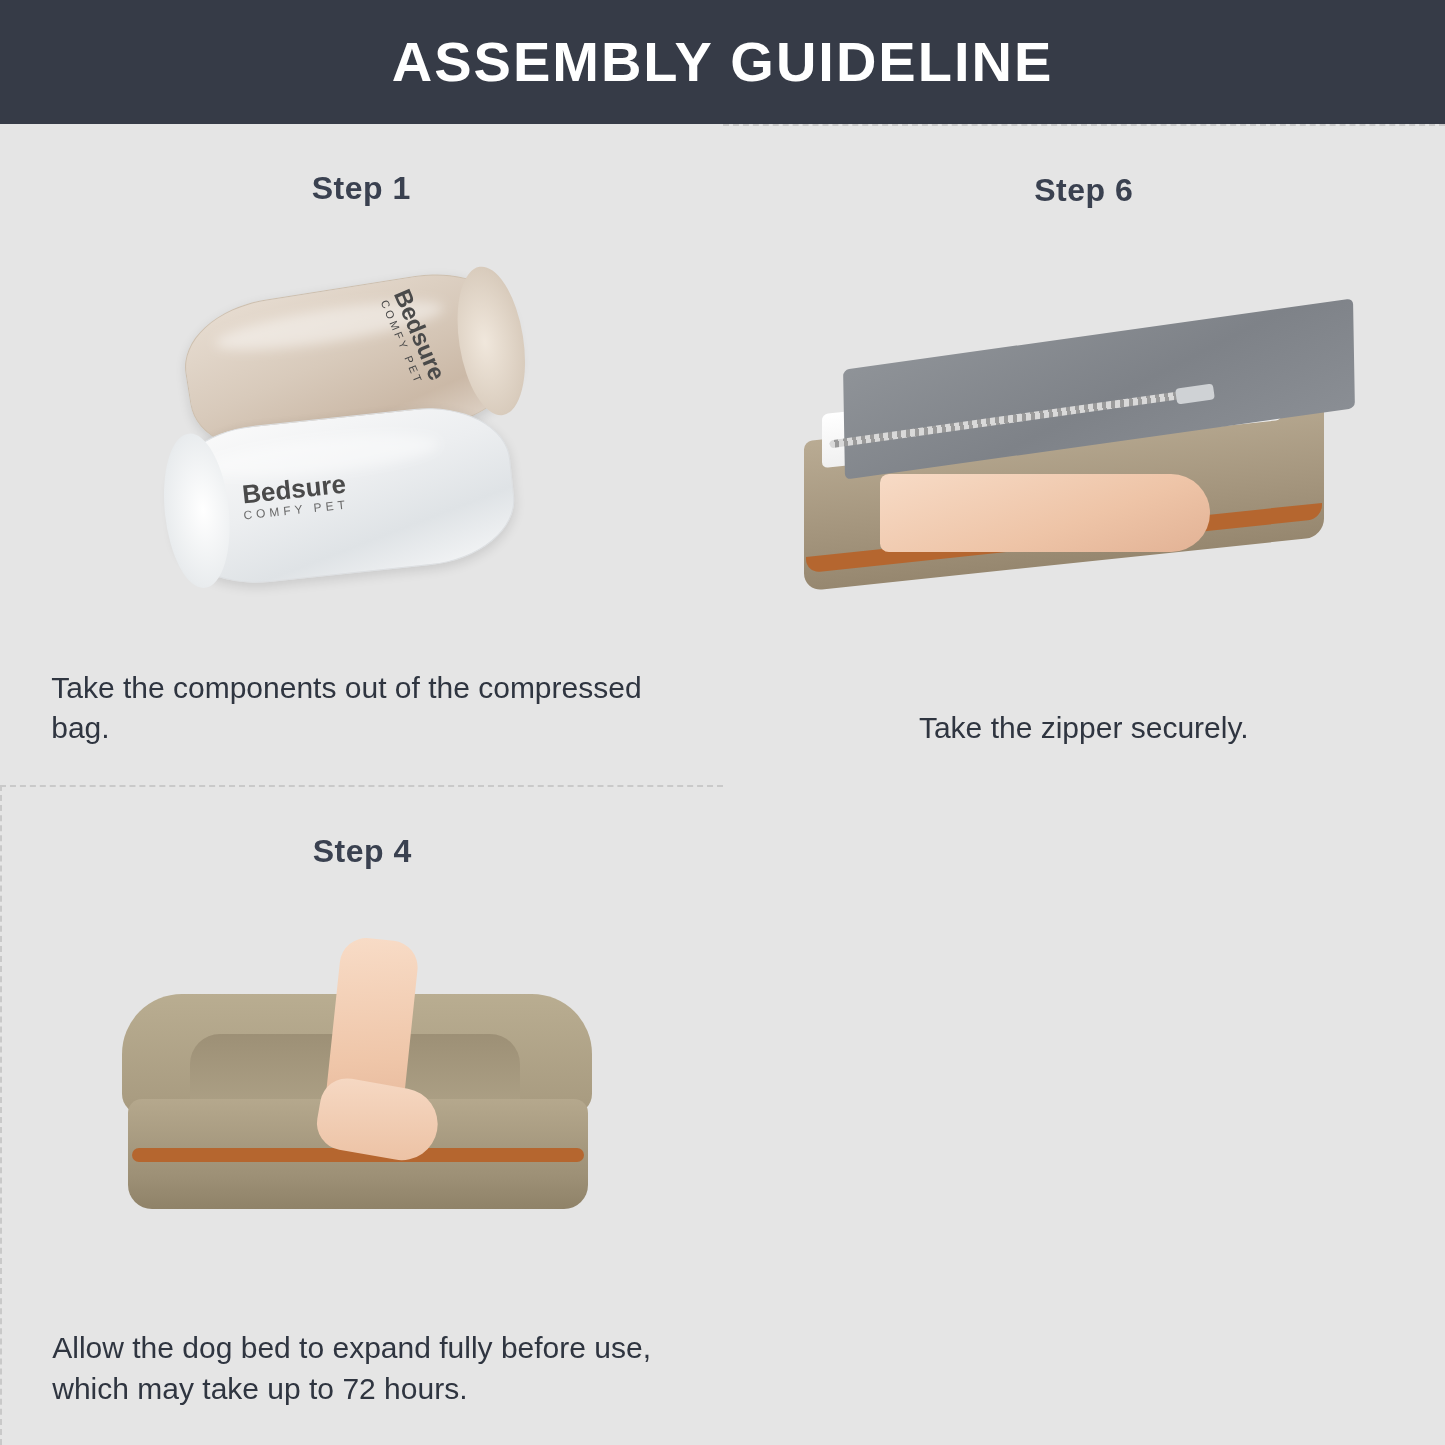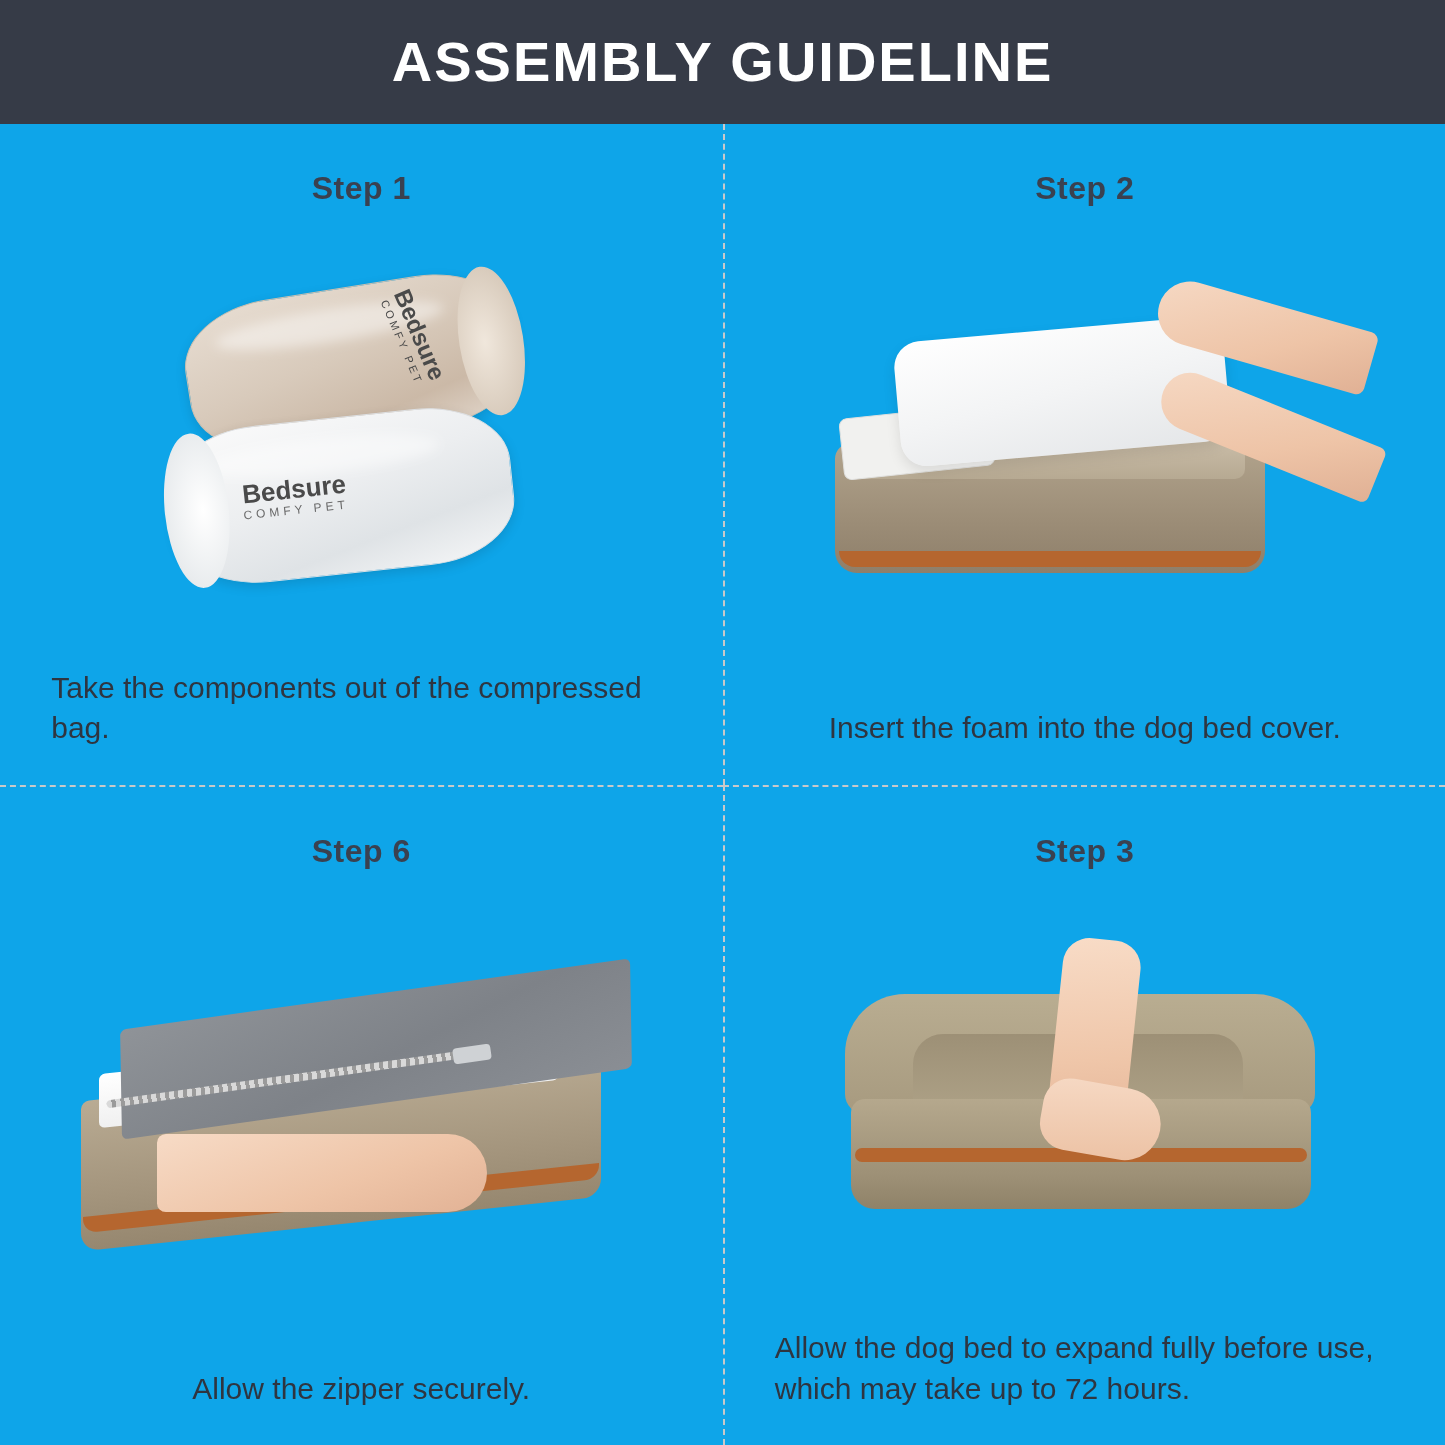--- a/index.html
+++ b/index.html
@@ -12,21 +12,21 @@
     height: 1445px;
     font-family: "Liberation Sans", sans-serif;
     color: #2e3440;
     overflow: hidden;
   }
   .page {
     width: 1445px;
     height: 1445px;
     display: flex;
     flex-direction: column;
-    background: #0ea5e9;
+    background: #e5e5e5;
     position: relative;
   }
   .header {
     height: 124px;
     background: #363b47;
     display: flex;
     align-items: center;
     justify-content: center;
     flex: 0 0 auto;
   }
@@ -369,54 +369,39 @@
             <div class="roll-label">
               <span>Bedsure</span>
               <span class="sub">COMFY PET</span>
             </div>
           </div>
         </div>
       </div>
       <div class="caption">Take the components out of the compressed bag.</div>
     </div>
 
-    <div class="cell right">
-      <div class="step-title">Step 2</div>
-      <div class="art">
-        <div class="scene2">
-          <div class="bed-base2"></div>
-          <div class="bed-inner2"></div>
-          <div class="bed-piping2"></div>
-          <div class="cover-flap2"></div>
-          <div class="foam2"></div>
-          <div class="hand hand2a"></div>
-          <div class="hand hand2b"></div>
-        </div>
-      </div>
-      <div class="caption">Insert the foam into the dog bed cover.</div>
-    </div>
 
     <div class="cell bottom">
       <div class="step-title">Step 6</div>
       <div class="art">
         <div class="scene3">
           <div class="bed-body3"></div>
           <div class="piping3"></div>
           <div class="foam3"></div>
           <div class="topcover3"></div>
           <div class="zipper3"></div>
           <div class="zip-pull3"></div>
           <div class="hand3"></div>
         </div>
       </div>
-      <div class="caption">Allow the zipper securely.</div>
+      <div class="caption">Take the zipper securely.</div>
     </div>
 
     <div class="cell right bottom">
-      <div class="step-title">Step 3</div>
+      <div class="step-title">Step 4</div>
       <div class="art">
         <div class="scene4">
           <div class="bolster4"></div>
           <div class="bolster4-inner"></div>
           <div class="base4"></div>
           <div class="piping4"></div>
           <div class="hand4"></div>
           <div class="hand4b"></div>
         </div>
       </div>

